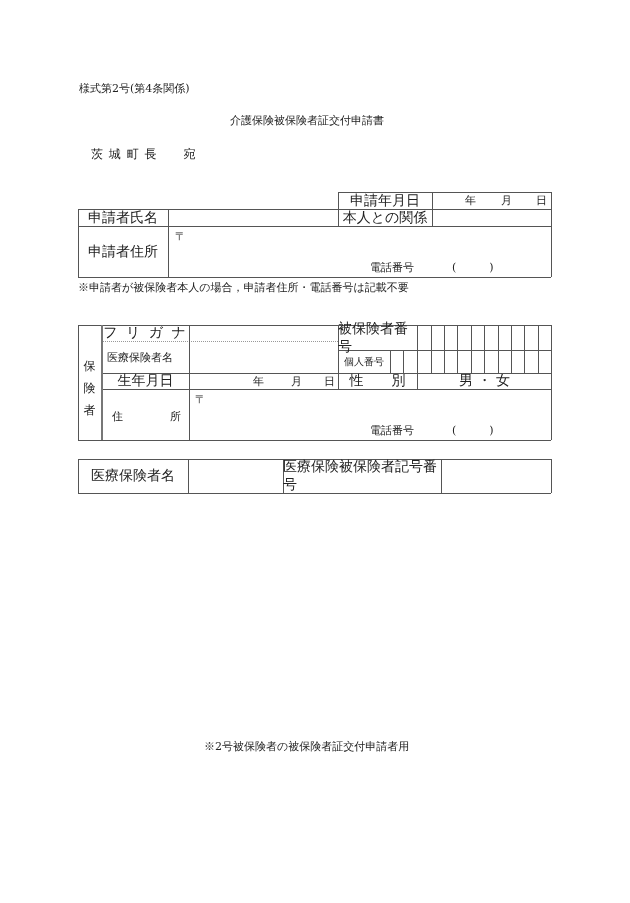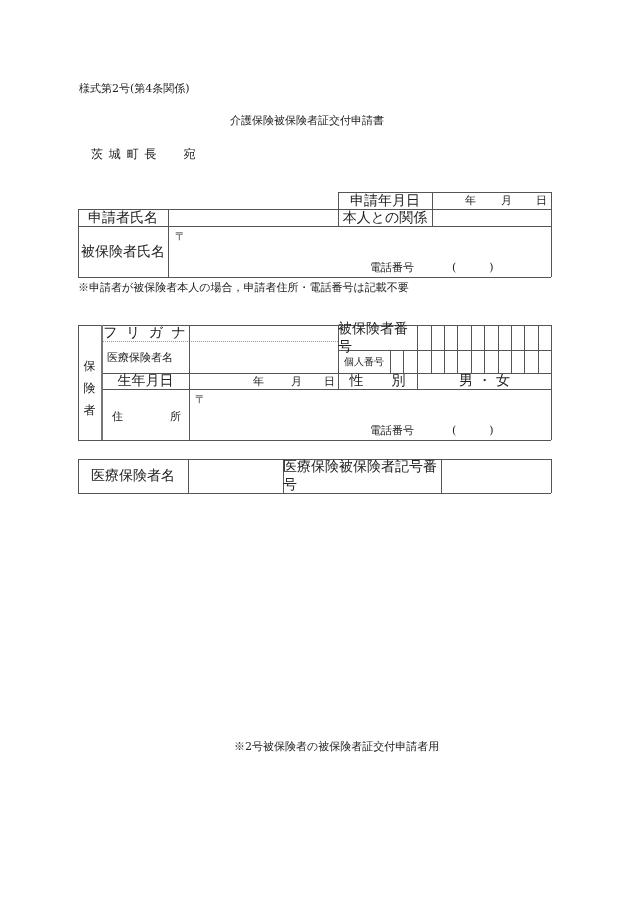--- a/index.html
+++ b/index.html
@@ -40,21 +40,21 @@
     <span class="abs t" style="left:32px;top:2px;">年</span>
     <span class="abs t" style="left:68px;top:2px;">月</span>
     <span class="abs t" style="left:103px;top:2px;">日</span>
   </div>
 
   <div class="cell" style="left:78px;top:209px;width:90px;height:17px;">申請者氏名</div>
   <div class="field" style="left:169px;top:210px;width:169px;height:16px;"></div>
   <div class="cell" style="left:338px;top:209px;width:94px;height:17px;text-align:center;">本人との関係</div>
   <div class="field" style="left:433px;top:210px;width:118px;height:16px;"></div>
 
-  <div class="cell" style="left:78px;top:226px;width:90px;height:51px;">被保険者氏名</div>
+  <div class="cell" style="left:78px;top:226px;width:90px;height:51px;">申請者住所</div>
   <div class="field" style="left:169px;top:227px;width:382px;height:50px;">
     <span class="abs" style="left:6px;top:2px;font-family:'DejaVu Sans',sans-serif;font-size:11px;">〒</span>
     <span class="abs t" style="left:201px;top:34px;">電話番号</span>
     <span class="abs t" style="left:283px;top:34px;">(　　　)</span>
   </div>
 </div>
 
 <div class="abs t" style="left:78px;top:281px;">※申請者が被保険者本人の場合，申請者住所・電話番号は記載不要</div>
 
 <div>
@@ -126,13 +126,13 @@
   <div class="vl" style="left:283px;top:459px;height:34px;"></div>
   <div class="vl" style="left:441px;top:459px;height:34px;"></div>
   <div class="vl" style="left:551px;top:459px;height:34px;"></div>
 
   <div class="cell" style="left:78px;top:459px;width:110px;height:34px;">医療保険者名</div>
   <div class="field" style="left:189px;top:460px;width:94px;height:33px;"></div>
   <div class="cell" style="left:283px;top:459px;width:158px;height:34px;font-family:Liberation Mono, monospace;">医療保険被保険者記号番号</div>
   <div class="field" style="left:442px;top:460px;width:109px;height:33px;"></div>
 </div>
 
-<div class="abs t" style="left:204px;top:740px;margin-left:30px;">※2号被保険者の被保険者証交付申請者用</div>
+<div class="abs t" style="left:204px;top:740px;">※2号被保険者の被保険者証交付申請者用</div>
 
 </body></html>

